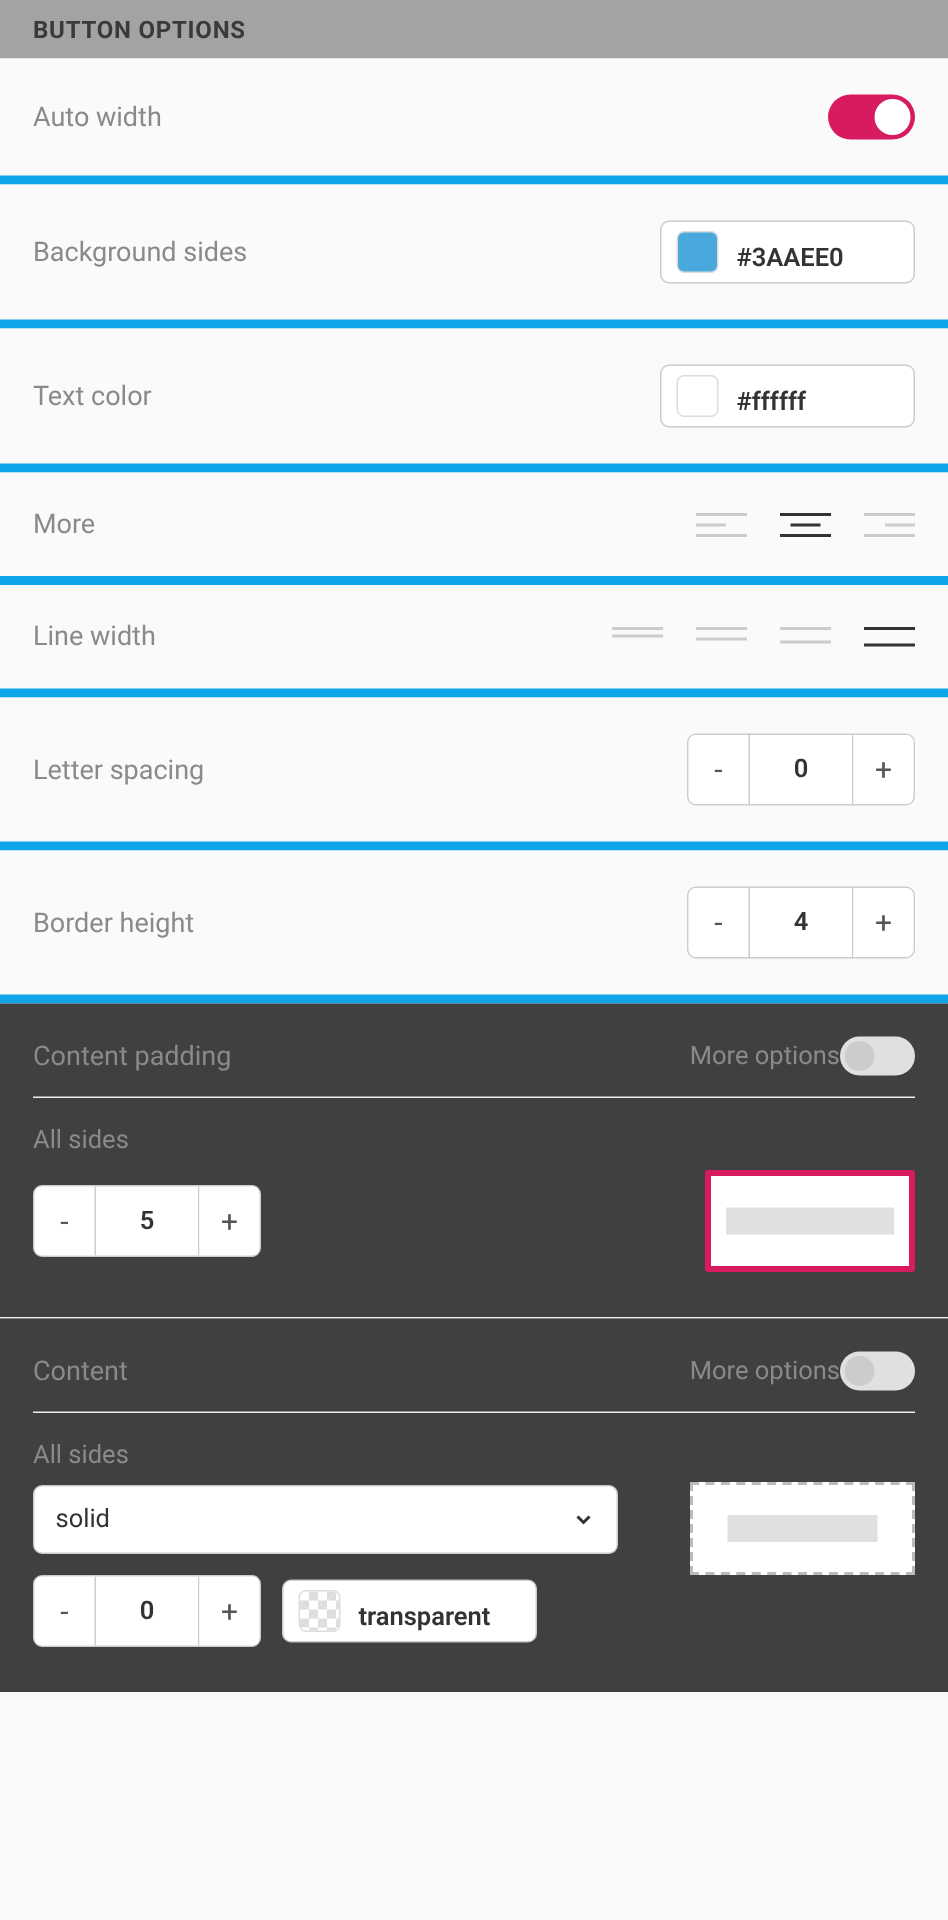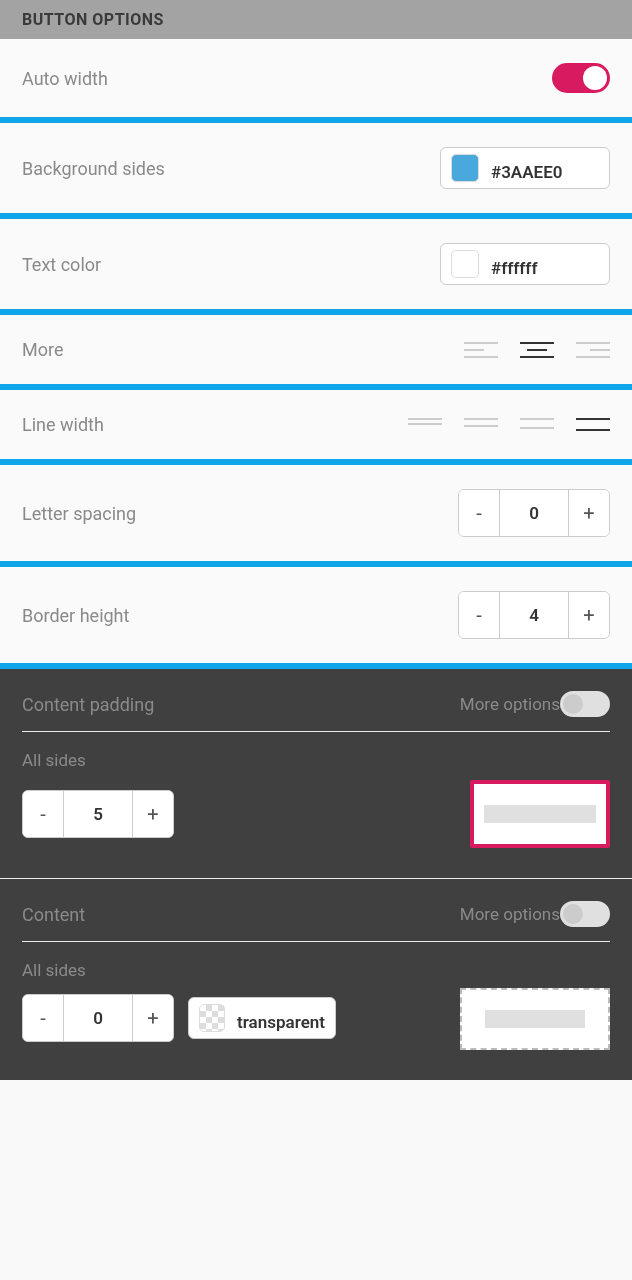--- a/index.html
+++ b/index.html
@@ -375,31 +375,39 @@
       <span>More options</span>
       <div class="toggle small off">
         <div class="knob"></div>
       </div>
     </div>
   </div>
   <div class="divider"></div>
   <div class="sub-row" style="align-items:flex-start">
     <div style="flex:1">
       <div class="sublabel">All sides</div>
+      <div class="select">
+        <span>solid</span>
+        <span class="chevron">
+          <svg viewBox="0 0 24 24" fill="none" stroke="#333" stroke-width="3">
+              <polyline points="6 9 12 15 18 9"></polyline>
+            </svg>
+        </span>
+      </div>
       <div class="border-controls">
         <div class="stepper">
           <div class="btn">
               <span>-</span>
             </div>
           <div class="val">0</div>
           <div class="btn">
               <span>+</span>
             </div>
         </div>
-        <div class="color-input" style="width:148px">
+        <div class="color-input" style="width:170px">
           <div class="swatch checker"></div>
           <span class="val">transparent</span>
         </div>
       </div>
     </div>
     <div style="padding-top:28px">
       <div class="border-preview">
         <div class="inner"></div>
       </div>
     </div>

